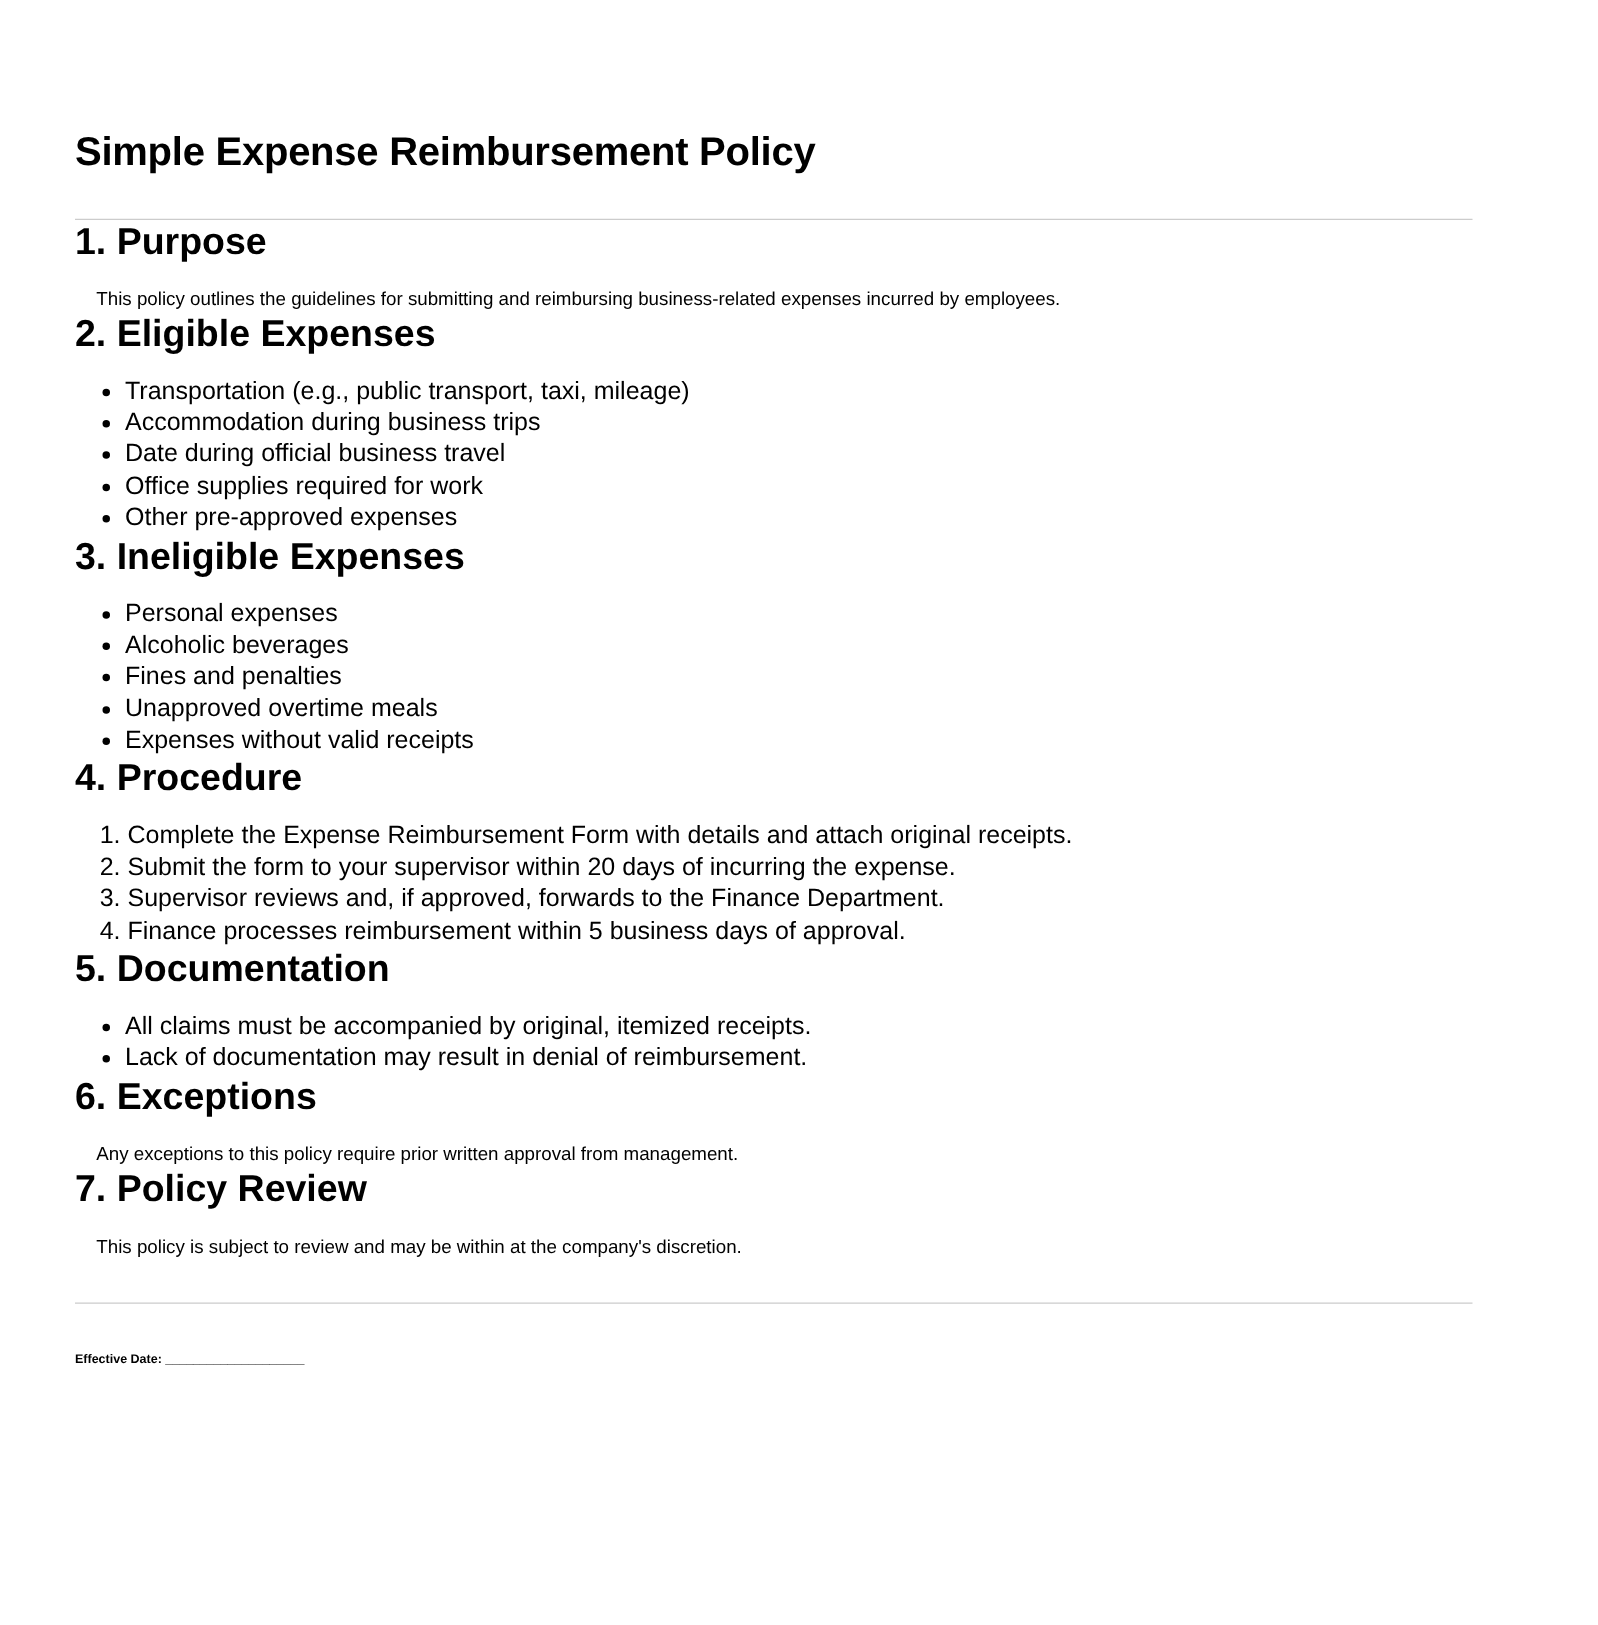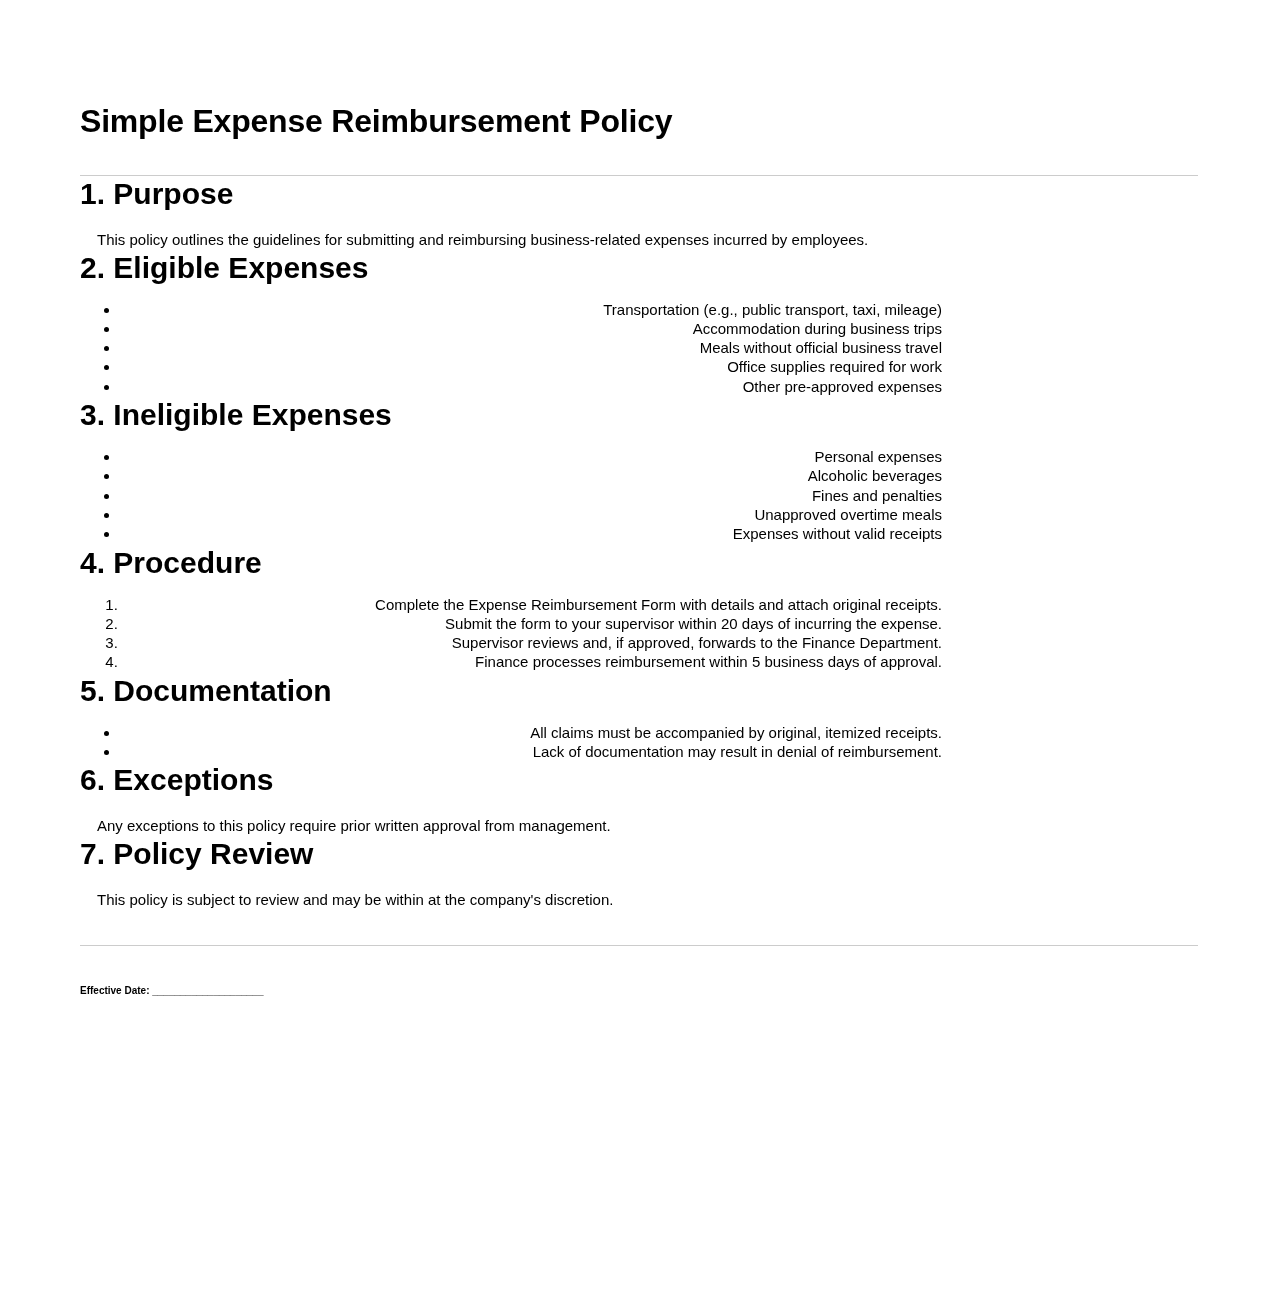--- a/index.html
+++ b/index.html
@@ -8,21 +8,21 @@
     background: #ffffff;
   }
   body {
     width: 1278px;
     height: 1300px;
     font-family: "Liberation Sans", sans-serif;
     color: #000000;
     -webkit-font-smoothing: none;
   }
   .page {
-    padding: 0 80px;
+    padding: 0 60px;
     box-sizing: border-box;
     width: 1022px;
   }
   .doc-title {
     font-size: 32px;
     font-weight: bold;
     line-height: 1.15;
     margin: 0;
     padding-top: 103px;
     letter-spacing: -0.2px;
@@ -43,25 +43,24 @@
   }
   .sec-1 { margin-top: 38px; }
   .sec-n { margin-top: 27px; }
   p.body-text {
     font-size: 15px;
     line-height: 1.25;
     margin: 19px 0 0 17px;
     padding: 0;
   }
   ul.bullet-list, ol.num-list {
-    font-size: 15px;
+    font-size: 20px;
     line-height: 1.22;
     margin: 15px 0 0 0;
     padding: 0 0 0 40px;
-    text-align: right;
   }
   ul.bullet-list { list-style-type: disc; }
   ol.num-list { list-style-type: decimal; padding-left: 42px; }
   ul.bullet-list li, ol.num-list li {
     margin: 0;
     padding: 0 0 1px 0;
   }
   .footer-block {
     margin-top: 38px;
     font-size: 10px;
@@ -81,21 +80,21 @@
 
   <hr class="rule">
 
   <h2 class="section-heading sec-1">1. Purpose</h2>
   <p class="body-text">This policy outlines the guidelines for submitting and reimbursing business-related expenses incurred by employees.</p>
 
   <h2 class="section-heading sec-n">2. Eligible Expenses</h2>
   <ul class="bullet-list">
     <li>Transportation (e.g., public transport, taxi, mileage)</li>
     <li>Accommodation during business trips</li>
-    <li>Meals without official business travel</li>
+    <li>Date during official business travel</li>
     <li>Office supplies required for work</li>
     <li>Other pre-approved expenses</li>
   </ul>
 
   <h2 class="section-heading sec-n">3. Ineligible Expenses</h2>
   <ul class="bullet-list">
     <li>Personal expenses</li>
     <li>Alcoholic beverages</li>
     <li>Fines and penalties</li>
     <li>Unapproved overtime meals</li>

